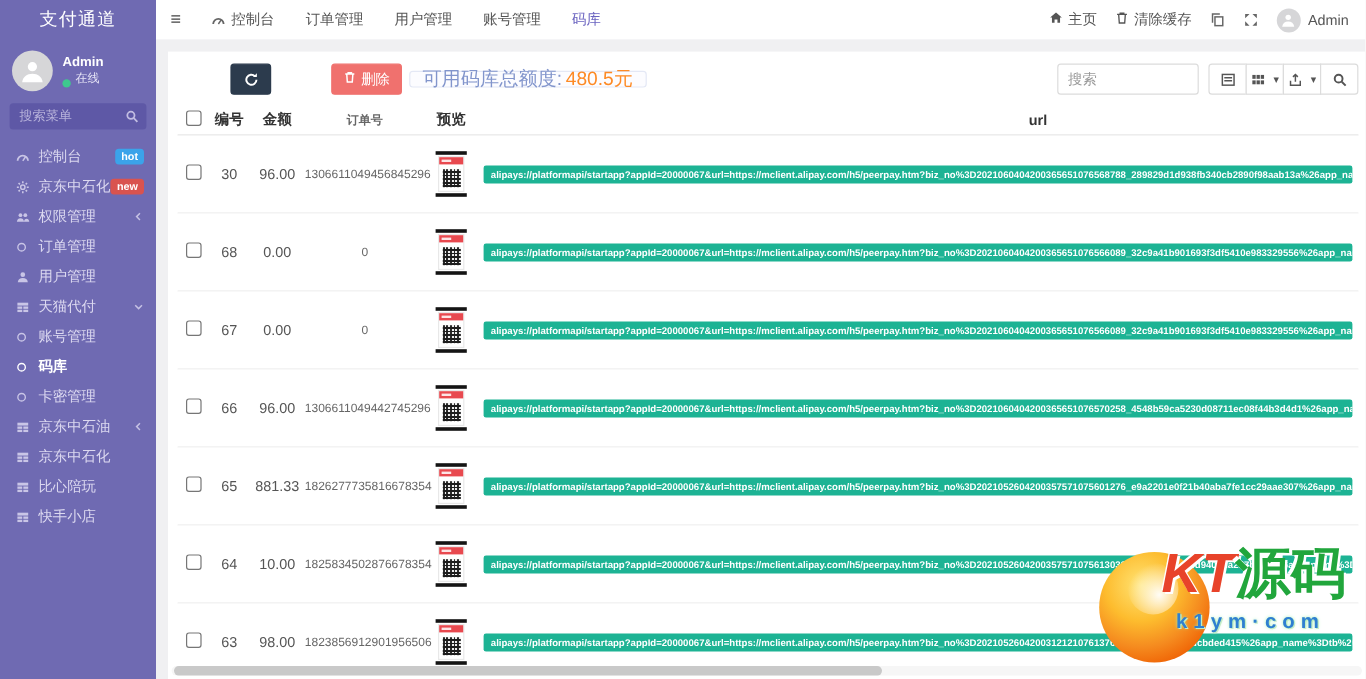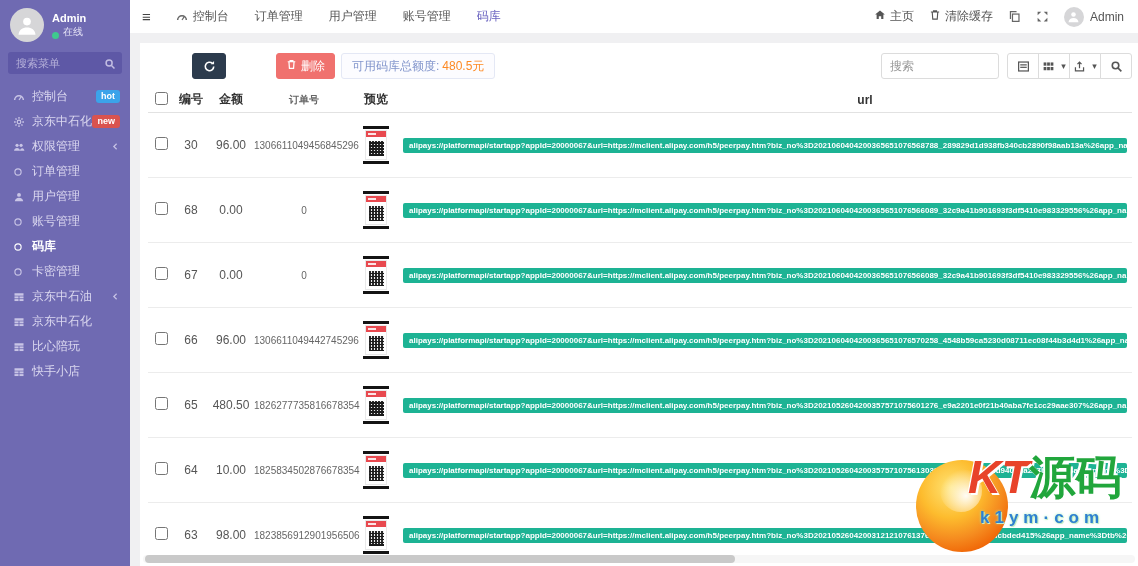--- a/index.html
+++ b/index.html
@@ -42,21 +42,21 @@
   .nav-user { display:flex; align-items:center; gap:6px; cursor:pointer; }
 
   
   .content { position:absolute; top:33px; left:0; right:0; bottom:0; background:#f0f0f2; padding:10px 0 0 10px; }
   .card { background:#fff; height:100%; padding:10px 6px 0 8px; position:relative; }
 
   .toolbar { display:flex; align-items:center; gap:6px; margin-bottom:8px; }
   .btn { height:26px; border:1px solid #dcdcdc; background:#fff; border-radius:3px; display:inline-flex; align-items:center; justify-content:center; font-size:12px; color:#555; padding:0 9px; cursor:pointer; gap:4px;margin-left:44px; }
   .btn-dark { background:#2c3b4d; border-color:#2c3b4d; color:#fff; width:34px; }
   .btn-danger { background:#f0716e; border-color:#f0716e; color:#fff; }
-  .quota { height:26px; border:1px solid #e4e8f5; background:#fcfcff; border-radius:3px; display:flex; align-items:center; font-size:12px; color:#8295cc; padding:0 10px; gap:3px; }
+  .quota { height:14px; border:1px solid #e4e8f5; background:#fcfcff; border-radius:3px; display:flex; align-items:center; font-size:16px; color:#8295cc; padding:0 10px; gap:3px; }
   .quota b { color:#fd8a25; font-weight:normal; }
   .toolbar-right { margin-left:auto; display:flex; align-items:center; gap:8px; }
   .tsearch { width:118px; height:26px; border:1px solid #dcdcdc; border-radius:3px; font-size:12px; padding:0 8px; color:#555; outline:none; }
   .tsearch::placeholder { color:#999; }
   .btn-group { display:inline-flex; }
   .btn-group .btn { border-radius:0; margin-left:-1px; width:32px; padding:0; }
   .btn-group .btn:first-child { border-radius:3px 0 0 3px; margin-left:0; }
   .btn-group .btn:last-child { border-radius:0 3px 3px 0; }
   .caret { font-size:9px; color:#555; margin-left:2px; }
 
@@ -98,20 +98,21 @@
   .wm-ym { color:#21a63c; text-shadow:2px 2px 0 #fff, -2px -2px 0 #fff; }
   .wm-url { position:absolute; left:64px; top:58px; font-size:17px; font-weight:bold; color:#2f7fd1;
             letter-spacing:5px; text-shadow:0 0 3px #a6f0b4, 1px 1px 0 #cdeccd; }
 </style>
 </head>
 <body>
 
 <div class="app">
 
   <aside class="sidebar">
+    <div class="side-title">支付通道</div>
     <div class="user-panel">
       <div class="avatar">
         <svg width="22" height="22" viewBox="0 0 16 16" fill="#ffffff">
             <circle cx="8" cy="5.5" r="2.8"></circle>
             <path d="M1.8 15c.4-3.4 2.9-5.2 6.2-5.2s5.8 1.8 6.2 5.2z"></path>
           </svg>
       </div>
       <div class="user-meta">
         <div class="user-name">Admin</div>
         <div class="user-status">
@@ -174,20 +175,37 @@
           <span>订单管理</span>
         </div>
         <div class="side-item">
           <span class="ico">
             <svg width="12" height="12" viewBox="0 0 16 16" fill="currentColor">
               <circle cx="8" cy="5.2" r="2.6"></circle>
               <path d="M2.4 13.6c.4-3 2.5-4.6 5.6-4.6s5.2 1.6 5.6 4.6z"></path>
             </svg>
           </span>
           <span>用户管理</span>
+        </div>
+        <div class="side-item">
+          <span class="ico">
+            <svg width="12" height="12" viewBox="0 0 16 16" fill="currentColor">
+              <rect x="2" y="3" width="12" height="3.2"></rect>
+              <rect x="2" y="7.2" width="5.4" height="2.6"></rect>
+              <rect x="8.6" y="7.2" width="5.4" height="2.6"></rect>
+              <rect x="2" y="10.8" width="5.4" height="2.6"></rect>
+              <rect x="8.6" y="10.8" width="5.4" height="2.6"></rect>
+            </svg>
+          </span>
+          <span>天猫代付</span>
+          <span class="arrow">
+            <svg width="9" height="9" viewBox="0 0 16 16" fill="none" stroke="currentColor" stroke-width="2.2">
+              <polyline points="3,6 8,11 13,6"></polyline>
+            </svg>
+          </span>
         </div>
         <div class="side-item">
           <span class="ico">
             <svg width="10" height="10" viewBox="0 0 16 16">
               <circle cx="8" cy="8" r="5" fill="none" stroke="currentColor" stroke-width="1.8"></circle>
             </svg>
           </span>
           <span>账号管理</span>
         </div>
         <div class="side-item active">
@@ -471,21 +489,21 @@
                   <div class="bar"></div>
                 </div>
               </div>
               <div class="c c-url">
                 <span class="pill">alipays://platformapi/startapp?appId=20000067&amp;url=https://mclient.alipay.com/h5/peerpay.htm?biz_no%3D2021060404200365651076570258_4548b59ca5230d08711ec08f44b3d4d1%26app_name%3Dtb%26sc%3Dqr_code</span>
               </div>
             </div>
             <div class="trow">
               <div class="c c-check"><input type="checkbox" style=""></div>
               <div class="c c-id">65</div>
-              <div class="c c-amount">480.50</div>
+              <div class="c c-amount">881.33</div>
               <div class="c c-order">1826277735816678354</div>
               <div class="c c-preview">
                 <div class="thumb">
                   <div class="bar"></div>
                   <div class="shot">
                     <div class="shot-head"></div>
                     <div class="qr"></div>
                   </div>
                   <div class="bar"></div>
                 </div>

